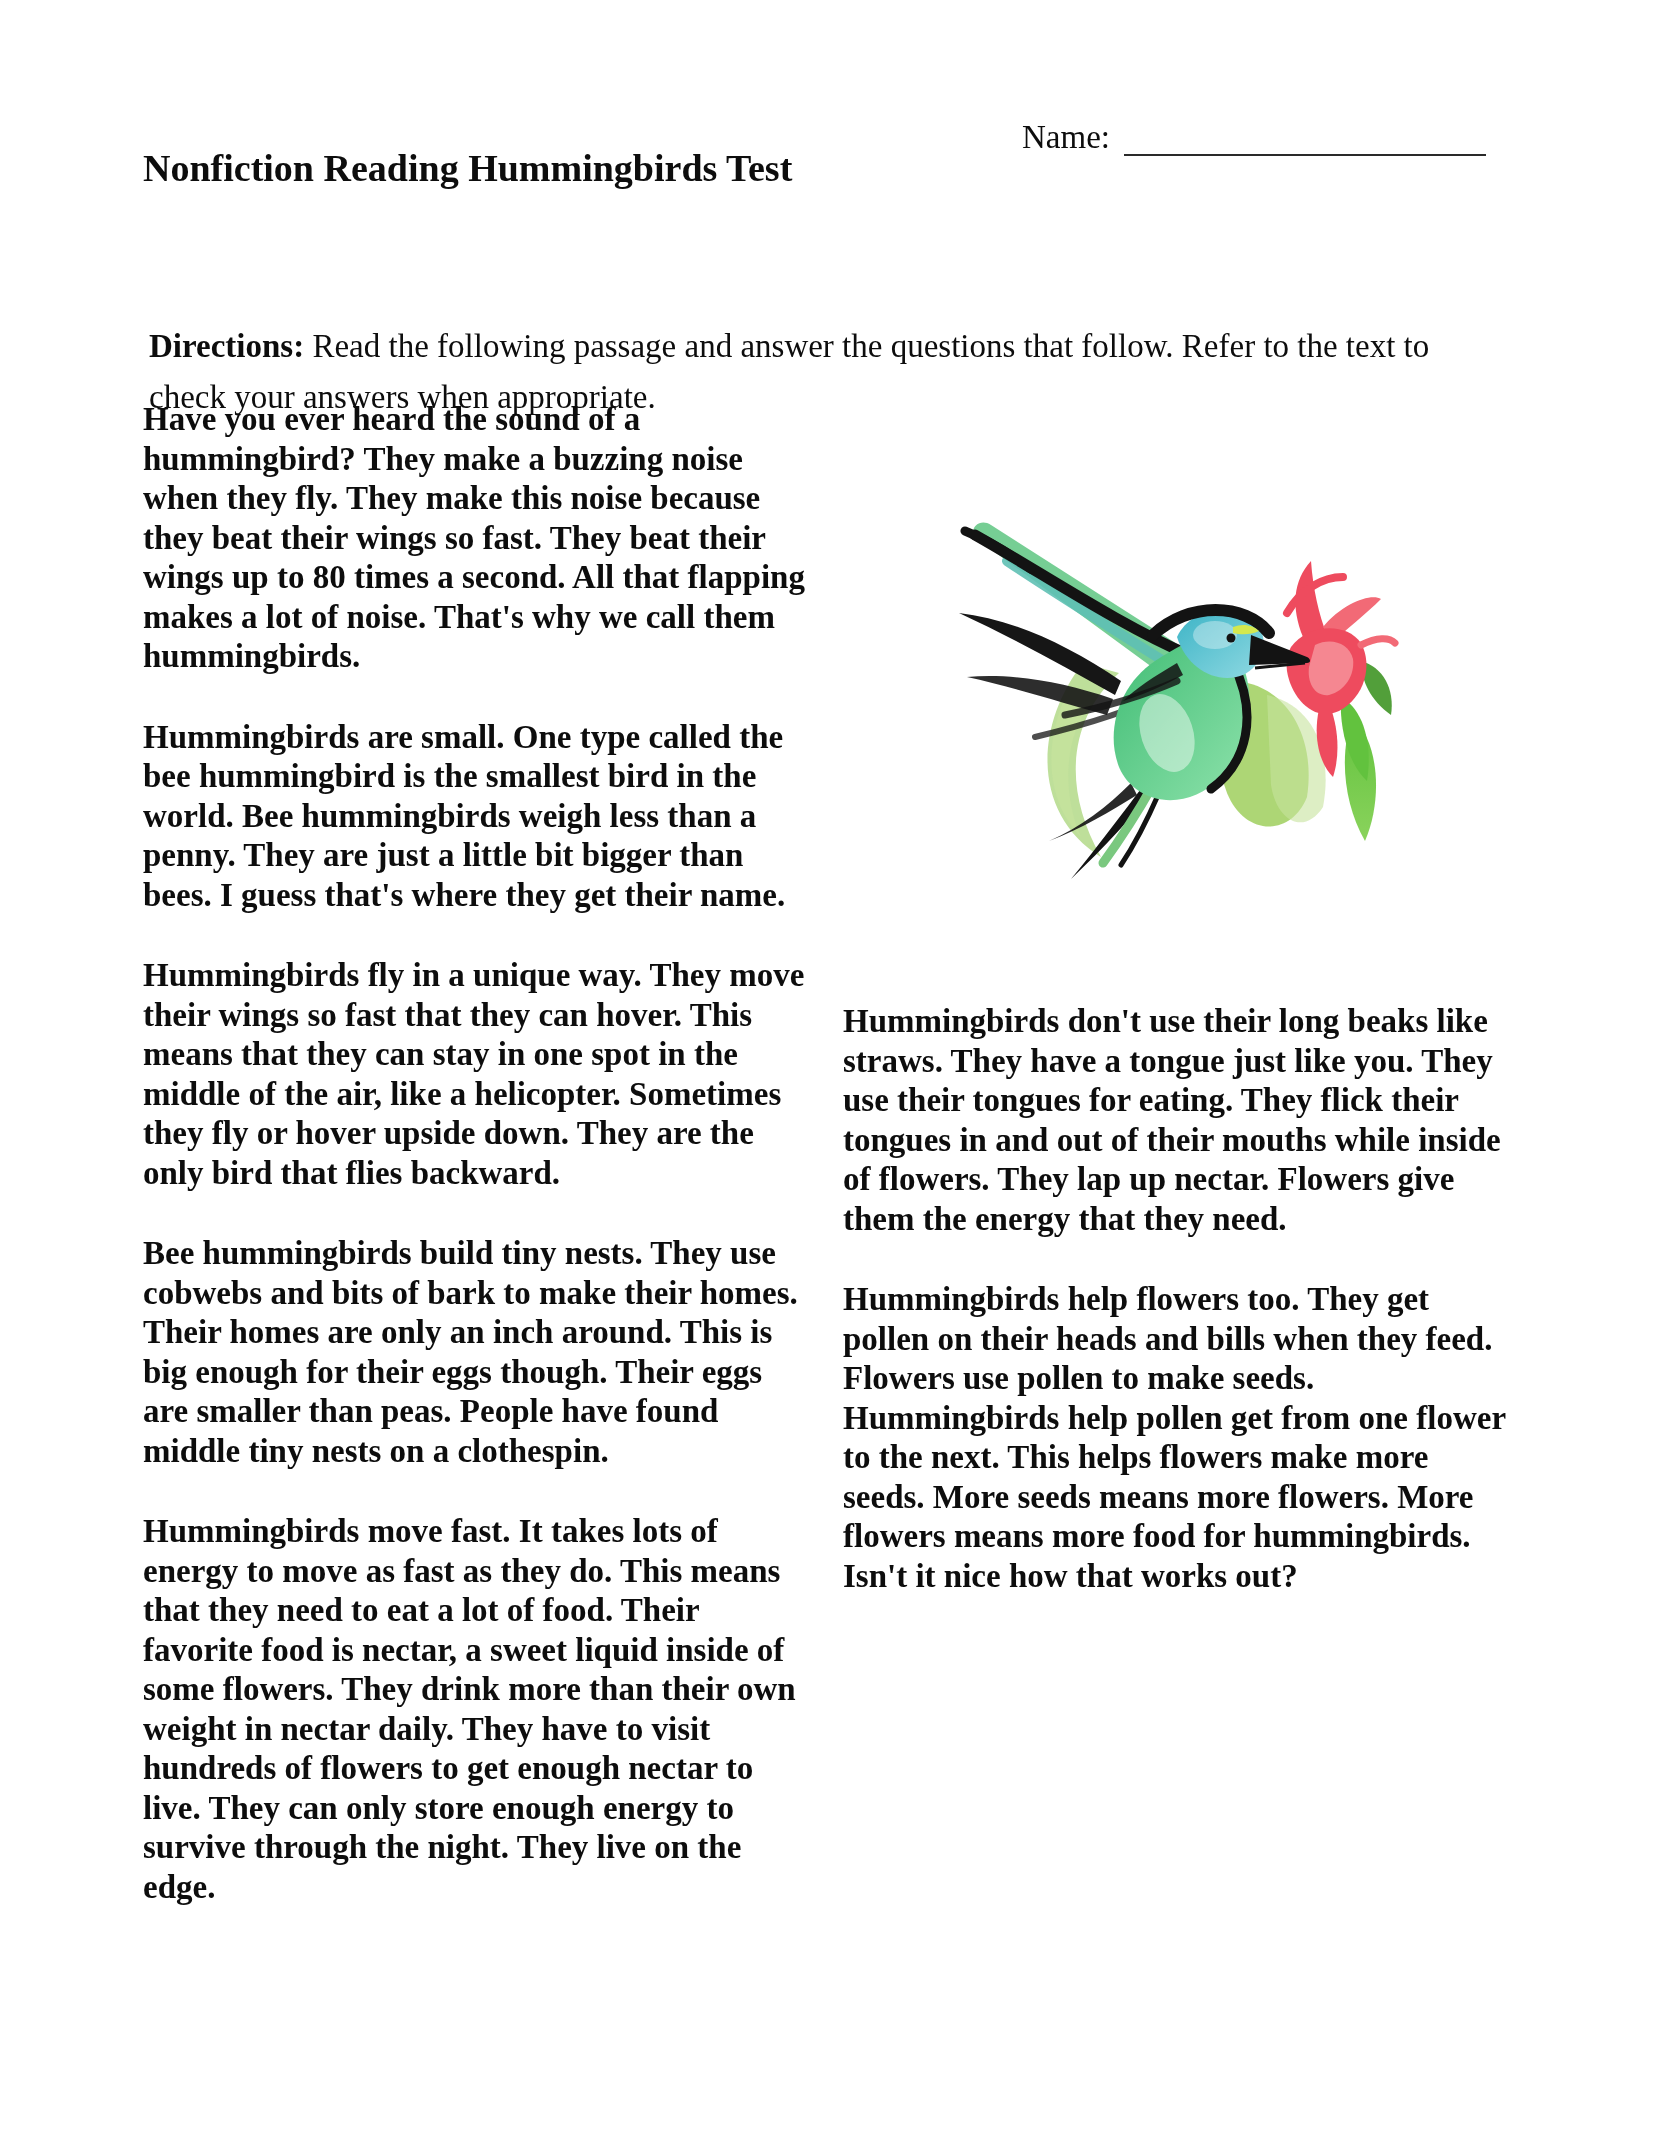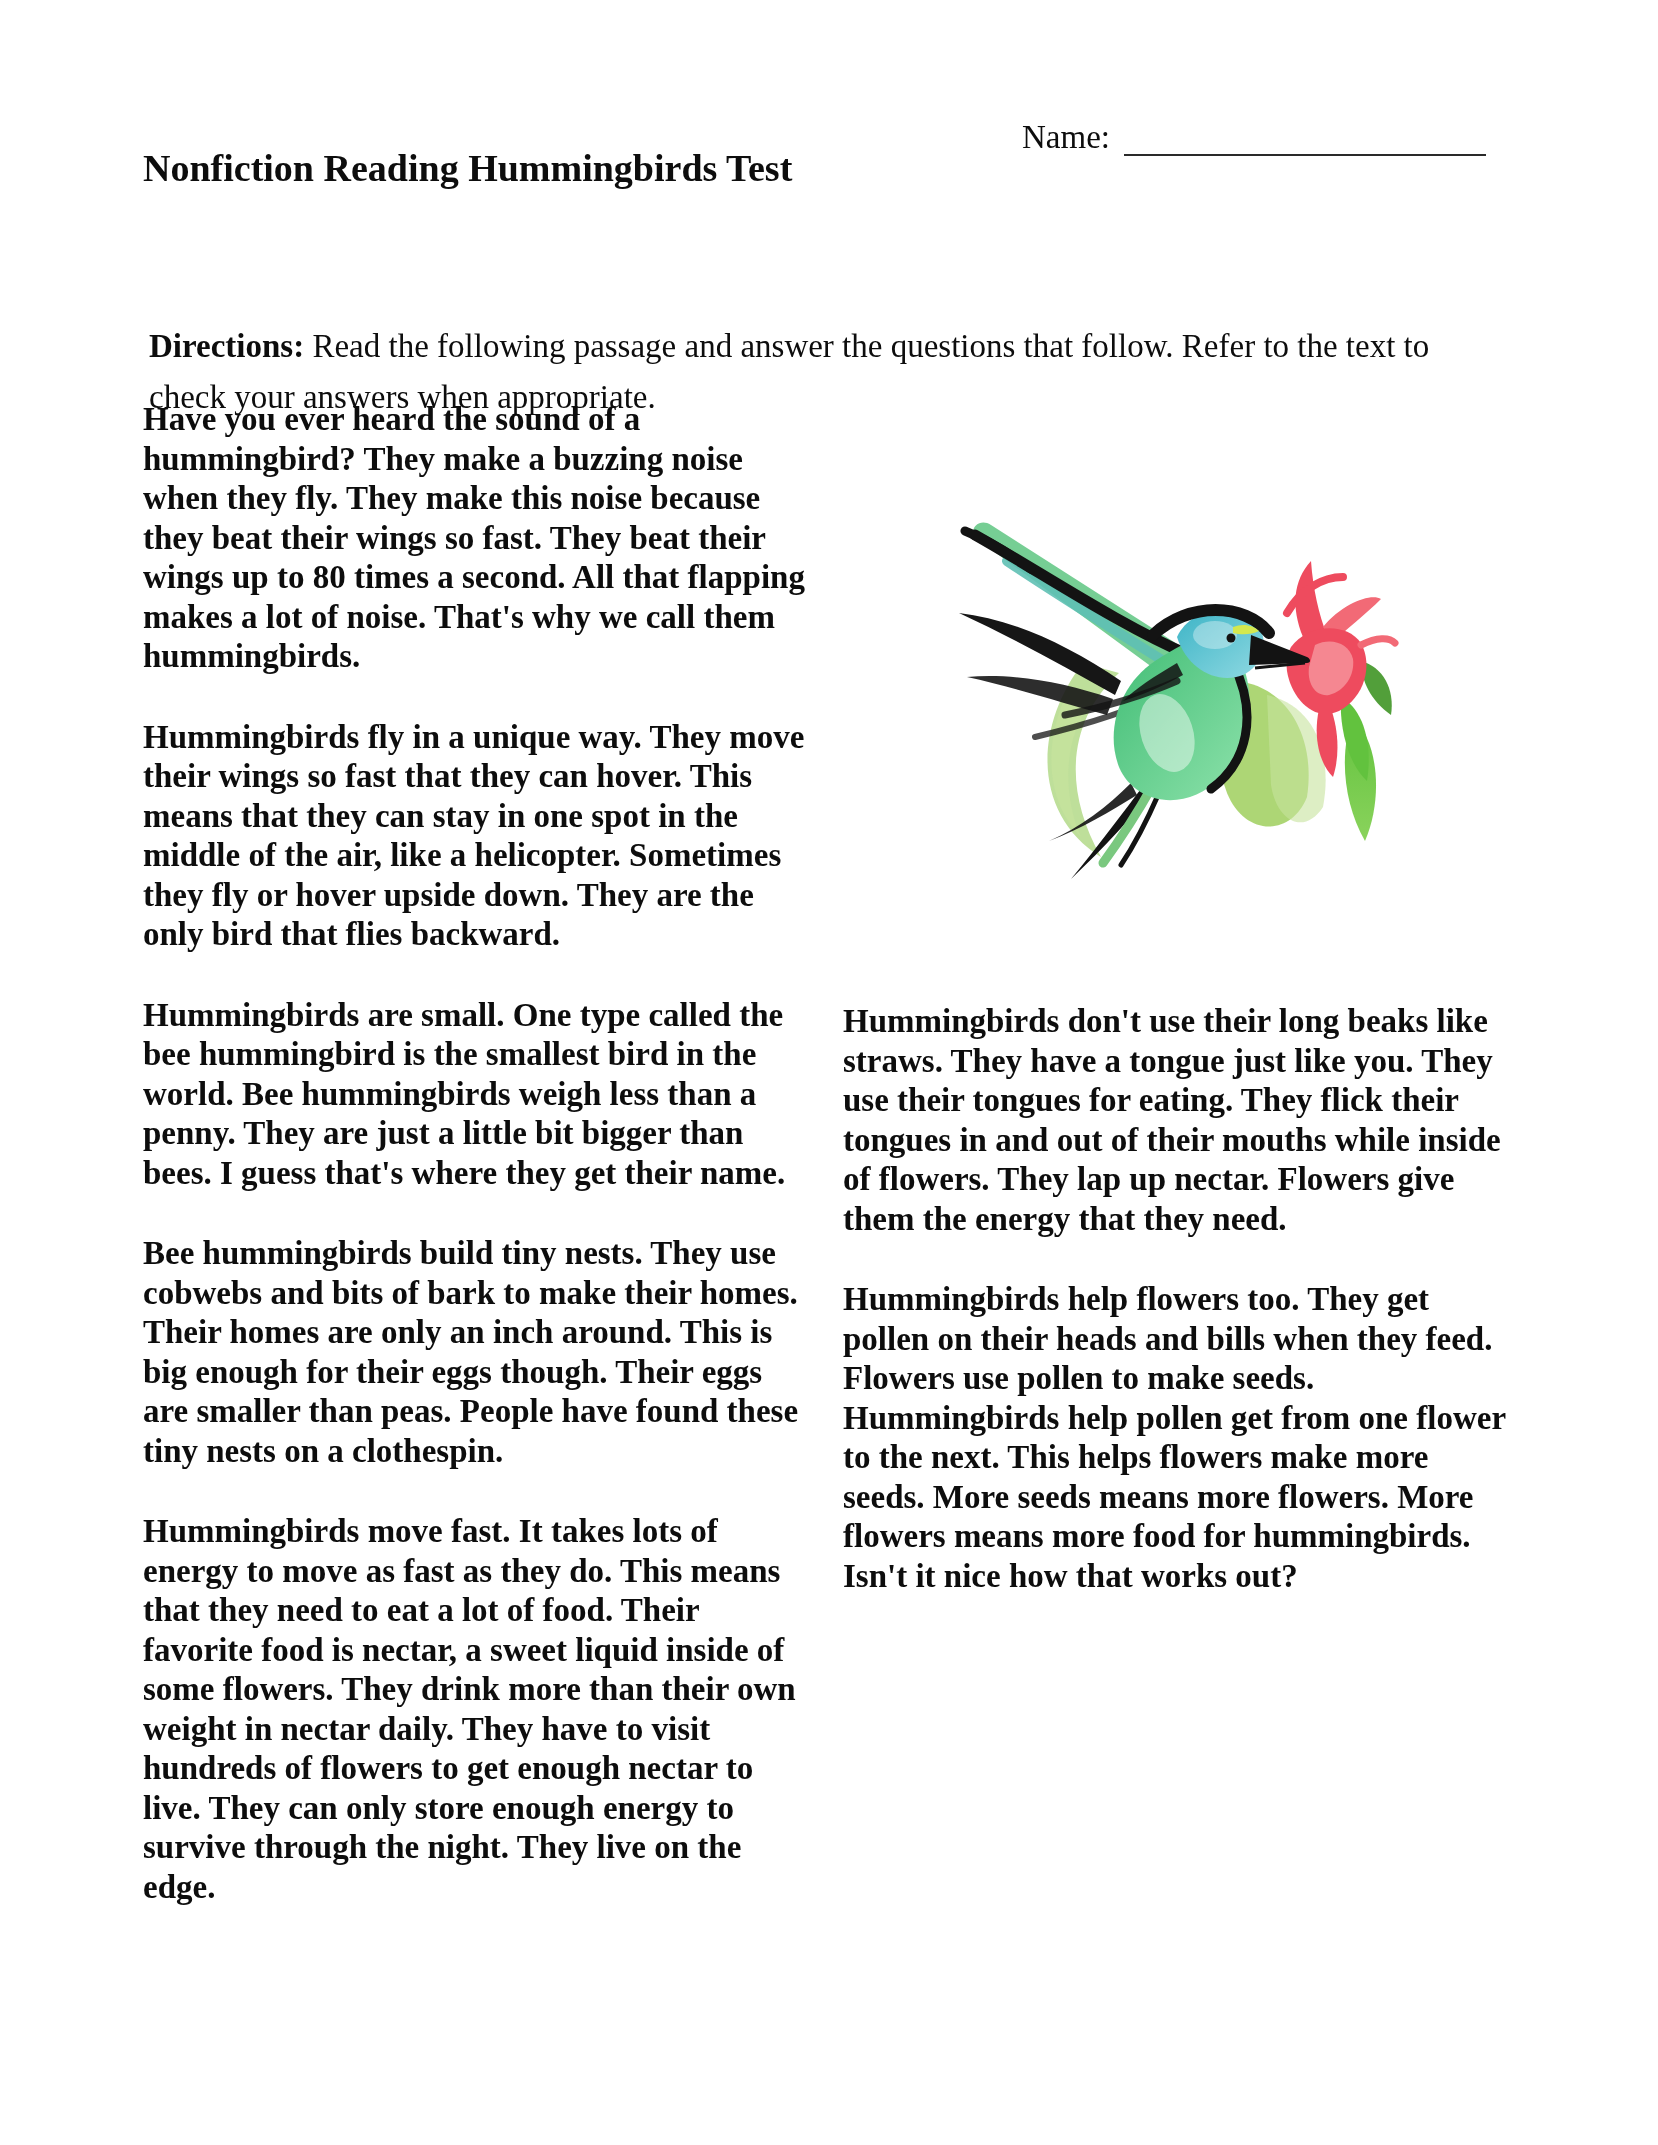--- a/index.html
+++ b/index.html
@@ -50,23 +50,23 @@
   </div>
 
   <h1 class="title" style="margin:0;">
     <span>Nonfiction Reading Hummingbirds Test</span>
   </h1>
 
   <p class="directions"><b>Directions:</b><span> Read the following passage and answer the questions that follow. Refer to the text to check your answers when appropriate.</span></p>
 
   <div class="col col-left">
     <p>Have you ever heard the sound of a hummingbird? They make a buzzing noise when they fly. They make this noise because they beat their wings so fast. They beat their wings up to 80 times a second. All that flapping makes a lot of noise. That's why we call them hummingbirds.</p>
+    <p>Hummingbirds are small. One type called the bee hummingbird is the smallest bird in the world. Bee hummingbirds weigh less than a penny. They are just a little bit bigger than bees. I guess that's where they get their name.</p>
     <p>Hummingbirds fly in a unique way. They move their wings so fast that they can hover. This means that they can stay in one spot in the middle of the air, like a helicopter. Sometimes they fly or hover upside down. They are the only bird that flies backward.</p>
-    <p>Hummingbirds are small. One type called the bee hummingbird is the smallest bird in the world. Bee hummingbirds weigh less than a penny. They are just a little bit bigger than bees. I guess that's where they get their name.</p>
-    <p>Bee hummingbirds build tiny nests. They use cobwebs and bits of bark to make their homes. Their homes are only an inch around. This is big enough for their eggs though. Their eggs are smaller than peas. People have found these tiny nests on a clothespin.</p>
+    <p>Bee hummingbirds build tiny nests. They use cobwebs and bits of bark to make their homes. Their homes are only an inch around. This is big enough for their eggs though. Their eggs are smaller than peas. People have found middle tiny nests on a clothespin.</p>
     <p>Hummingbirds move fast. It takes lots of energy to move as fast as they do. This means that they need to eat a lot of food. Their favorite food is nectar, a sweet liquid inside of some flowers. They drink more than their own weight in nectar daily. They have to visit hundreds of flowers to get enough nectar to live. They can only store enough energy to survive through the night. They live on the edge.</p>
   </div>
 
   <div class="col col-right">
     <p>Hummingbirds don't use their long beaks like straws. They have a tongue just like you. They use their tongues for eating. They flick their tongues in and out of their mouths while inside of flowers. They lap up nectar. Flowers give them the energy that they need.</p>
     <p>Hummingbirds help flowers too. They get pollen on their heads and bills when they feed. Flowers use pollen to make seeds. Hummingbirds help pollen get from one flower to the next. This helps flowers make more seeds. More seeds means more flowers. More flowers means more food for hummingbirds. Isn't it nice how that works out?</p>
   </div>
 
   <svg class="bird-art" viewBox="0 0 530 410" aria-hidden="true">
     <defs>

